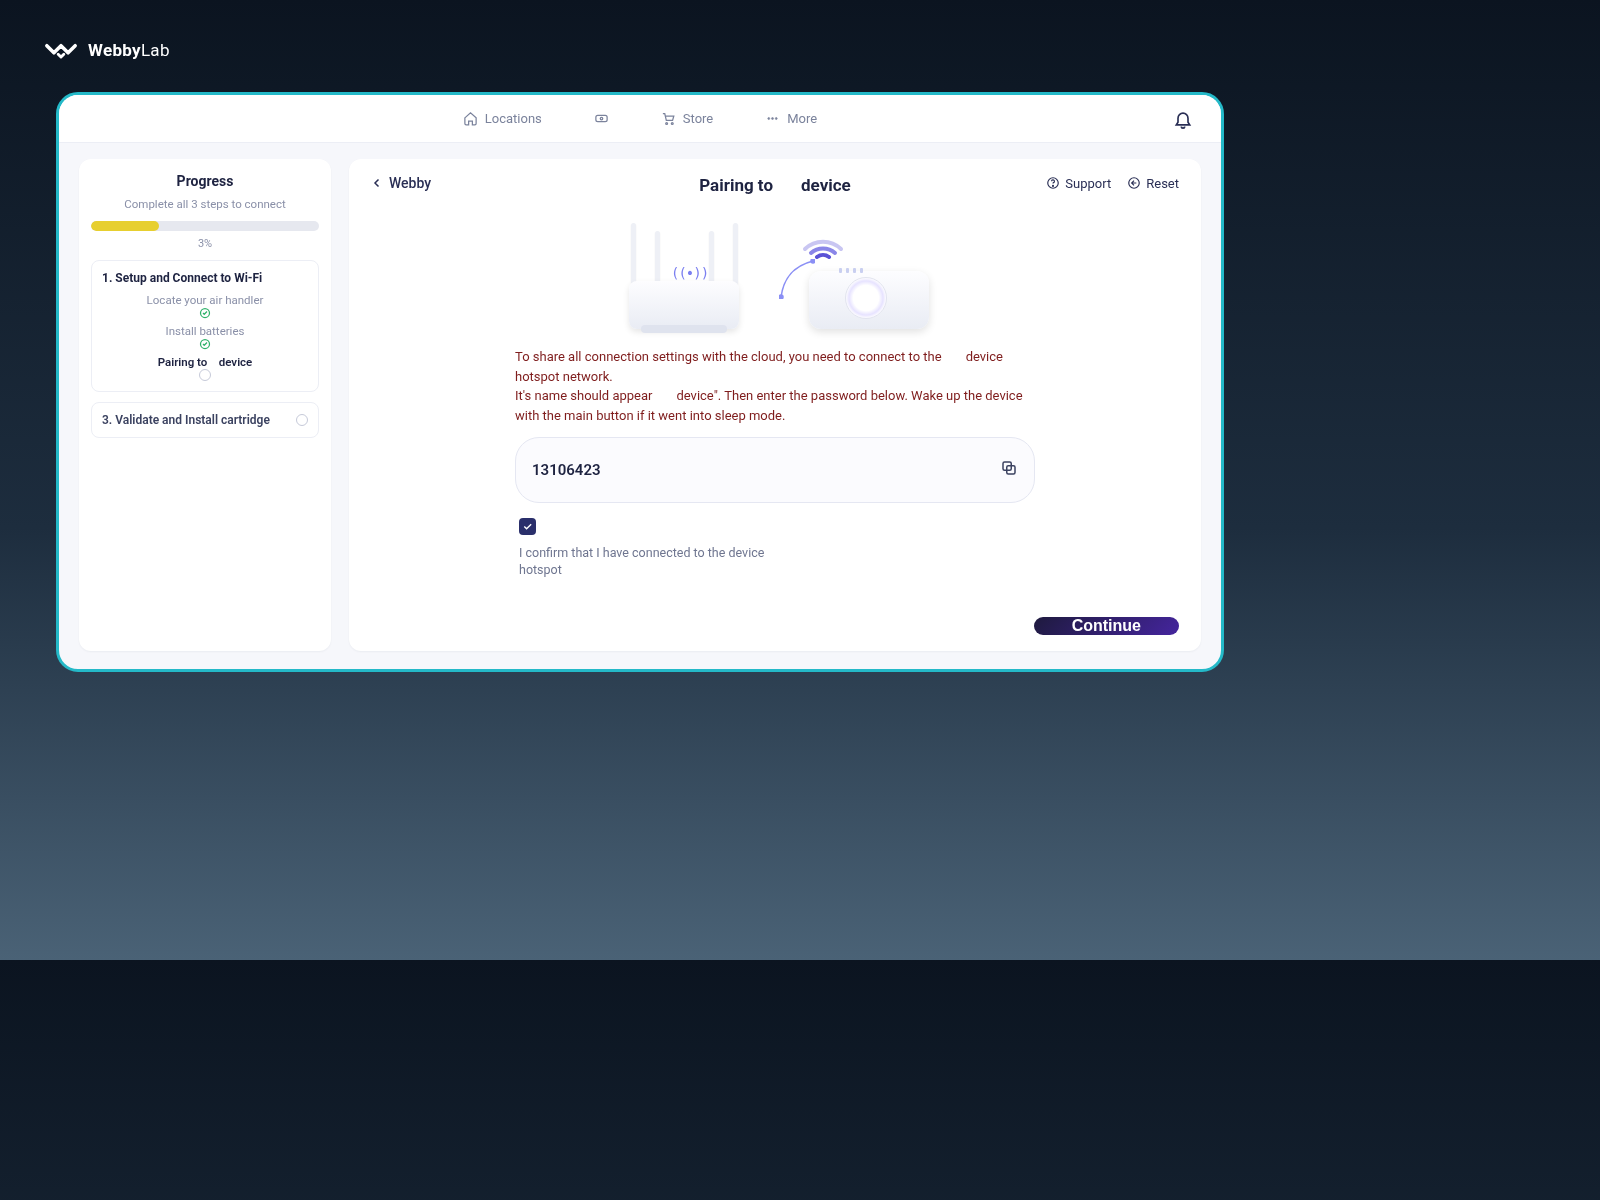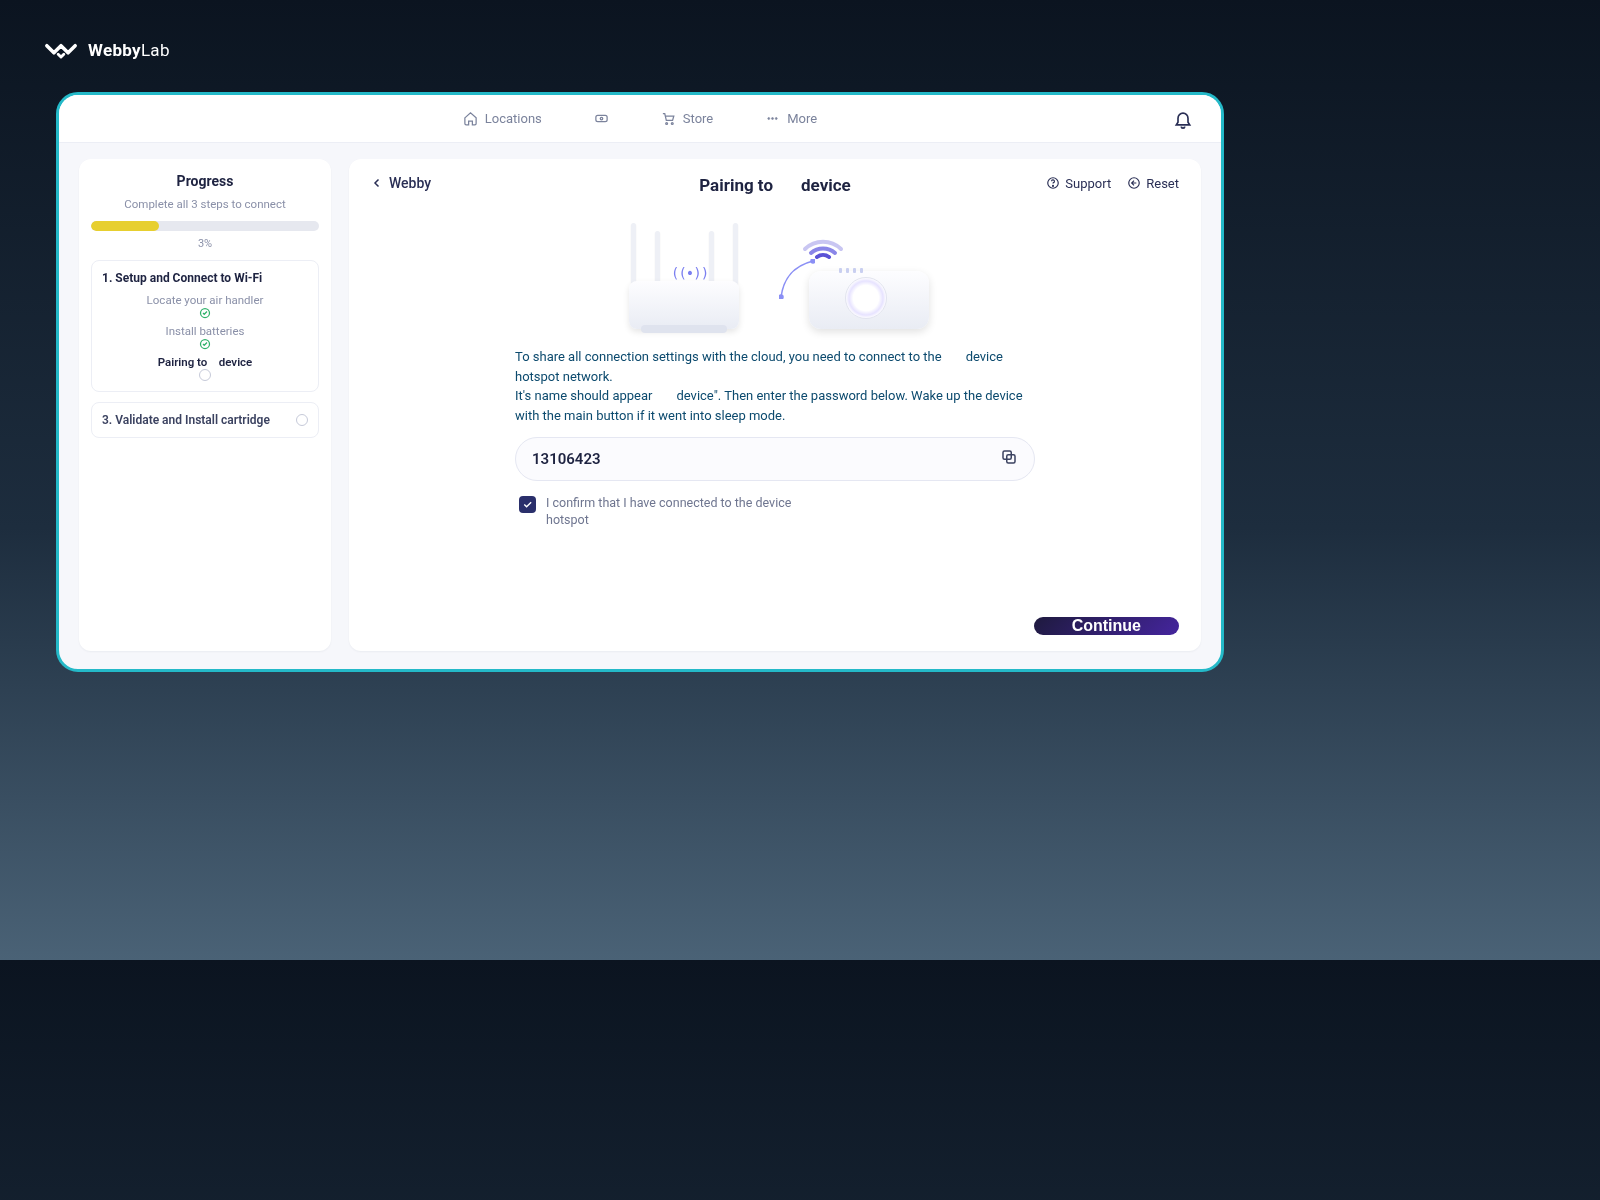--- a/index.html
+++ b/index.html
@@ -190,34 +190,34 @@
     background:#f3f2fb; border:1px solid #e6e5f4; border-radius:12px;
     padding:10px 14px; cursor:pointer; margin-bottom:12px;
   }
   .help-left{display:flex;align-items:center;gap:12px;}
   .help-badge{width:28px;height:28px;border-radius:8px;background:#2b2fa3;display:flex;align-items:center;justify-content:center;}
   .help-badge svg{width:16px;height:16px;stroke:#fff;fill:none;}
   .help-text{font-size:13.5px;color:#1e2341;font-weight:500;}
   .chev svg{width:14px;height:14px;stroke:#9aa0b8;}
 
   .desc {
-    font-size:13px; color:#0c4a6e; line-height:1.5; margin-bottom:12px;
+    font-size:13px; color:#7f1d1d; line-height:1.5; margin-bottom:12px;
   }
   .desc .gap{display:inline-block;width:24px;}
 
   .code-box {
-    border:1px solid #e5e7f2; border-radius:24px; padding:10px 16px;
+    border:1px solid #e5e7f2; border-radius:24px; padding:21px 16px;
     display:flex; align-items:center; justify-content:space-between;
     font-size:15px; color:#1e2341; font-weight:600; margin-bottom:14px;
     background:#fbfbfe;
   }
   .copy-btn { cursor:pointer; }
   .copy-btn svg{width:18px;height:18px;stroke:#3b4260;}
 
-  .confirm-row { display:flex; align-items:flex-start; gap:10px; padding:0 4px; }
+  .confirm-row { display:flex; align-items:flex-start; gap:10px; padding:0 4px;flex-direction:column; }
   .chk { width:17px; height:17px; border-radius:4px; background:#2a2f6b; display:flex; align-items:center; justify-content:center; cursor:pointer; flex-shrink:0; margin-top:1px;}
   .chk svg{width:11px;height:11px;stroke:#fff;}
   .confirm-text{ font-size:12.5px; color:#6f7690; line-height:1.35; max-width:280px;}
 
   .continue-btn {
     position:absolute; right:22px; bottom:16px;
     background:linear-gradient(135deg,#1e1a3e,#45259e);
     color:#fff; font-size:16px; font-weight:600;
     padding:0 38px; border-radius:10px; cursor:pointer; border:none;
   }

